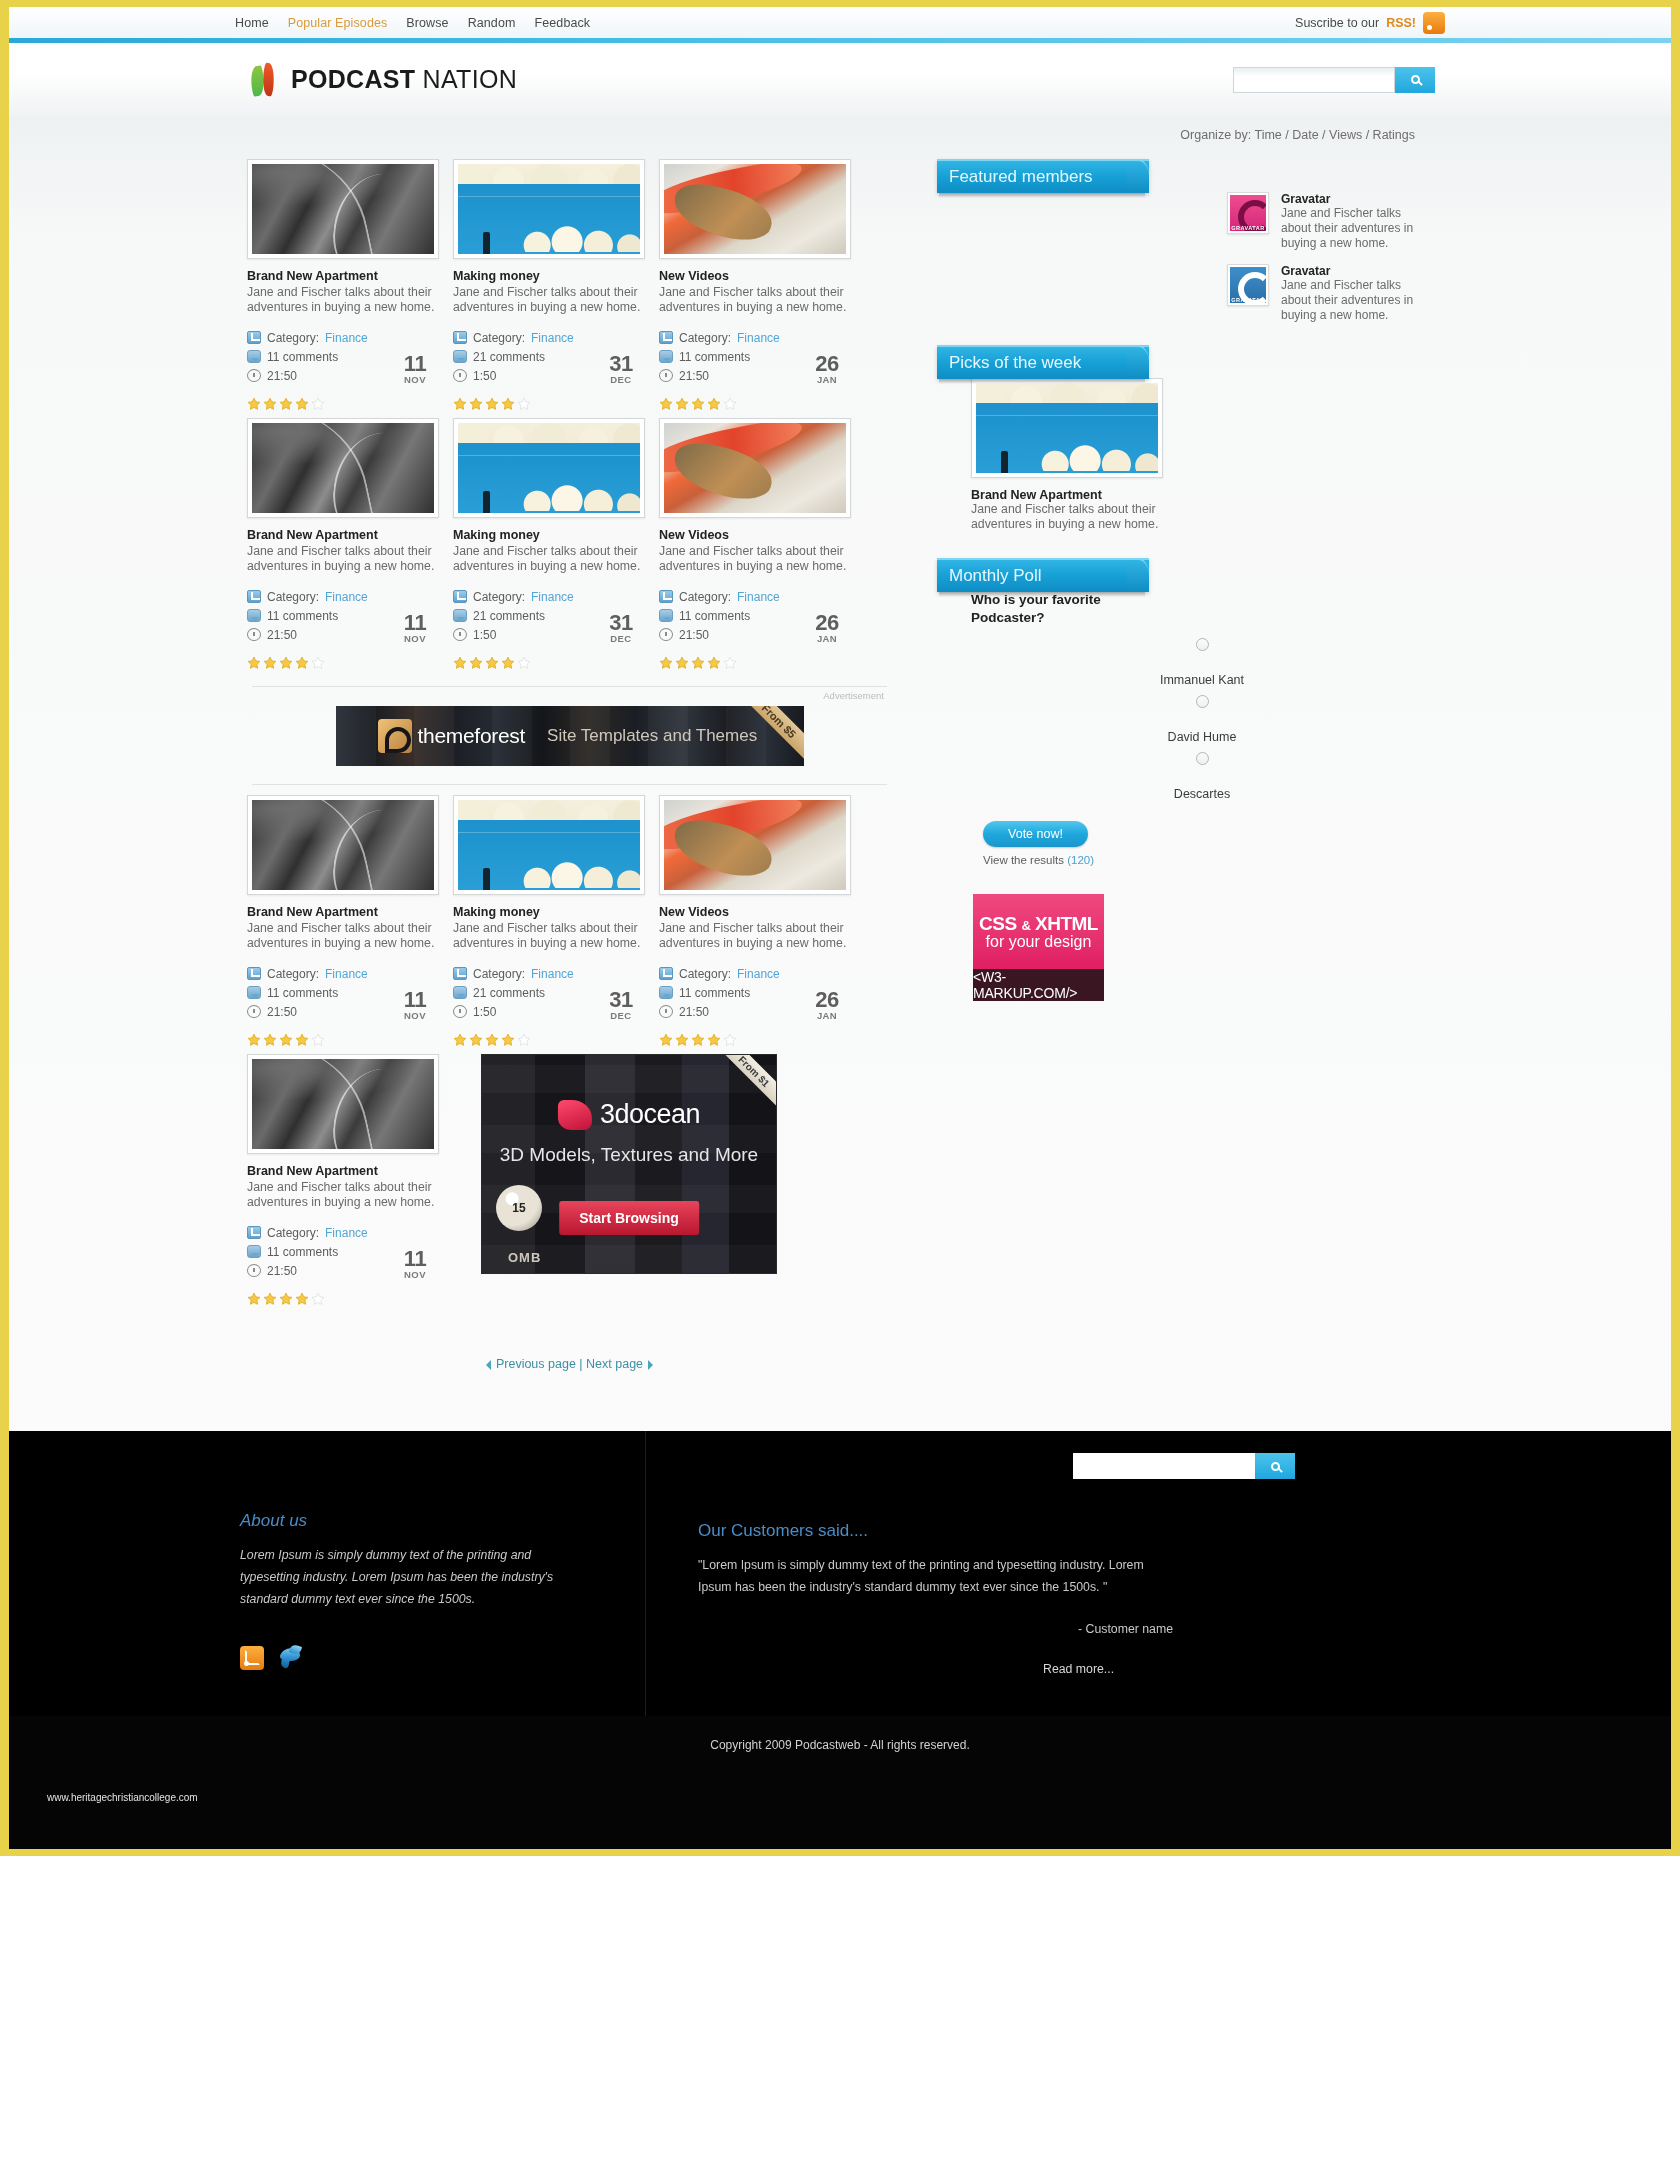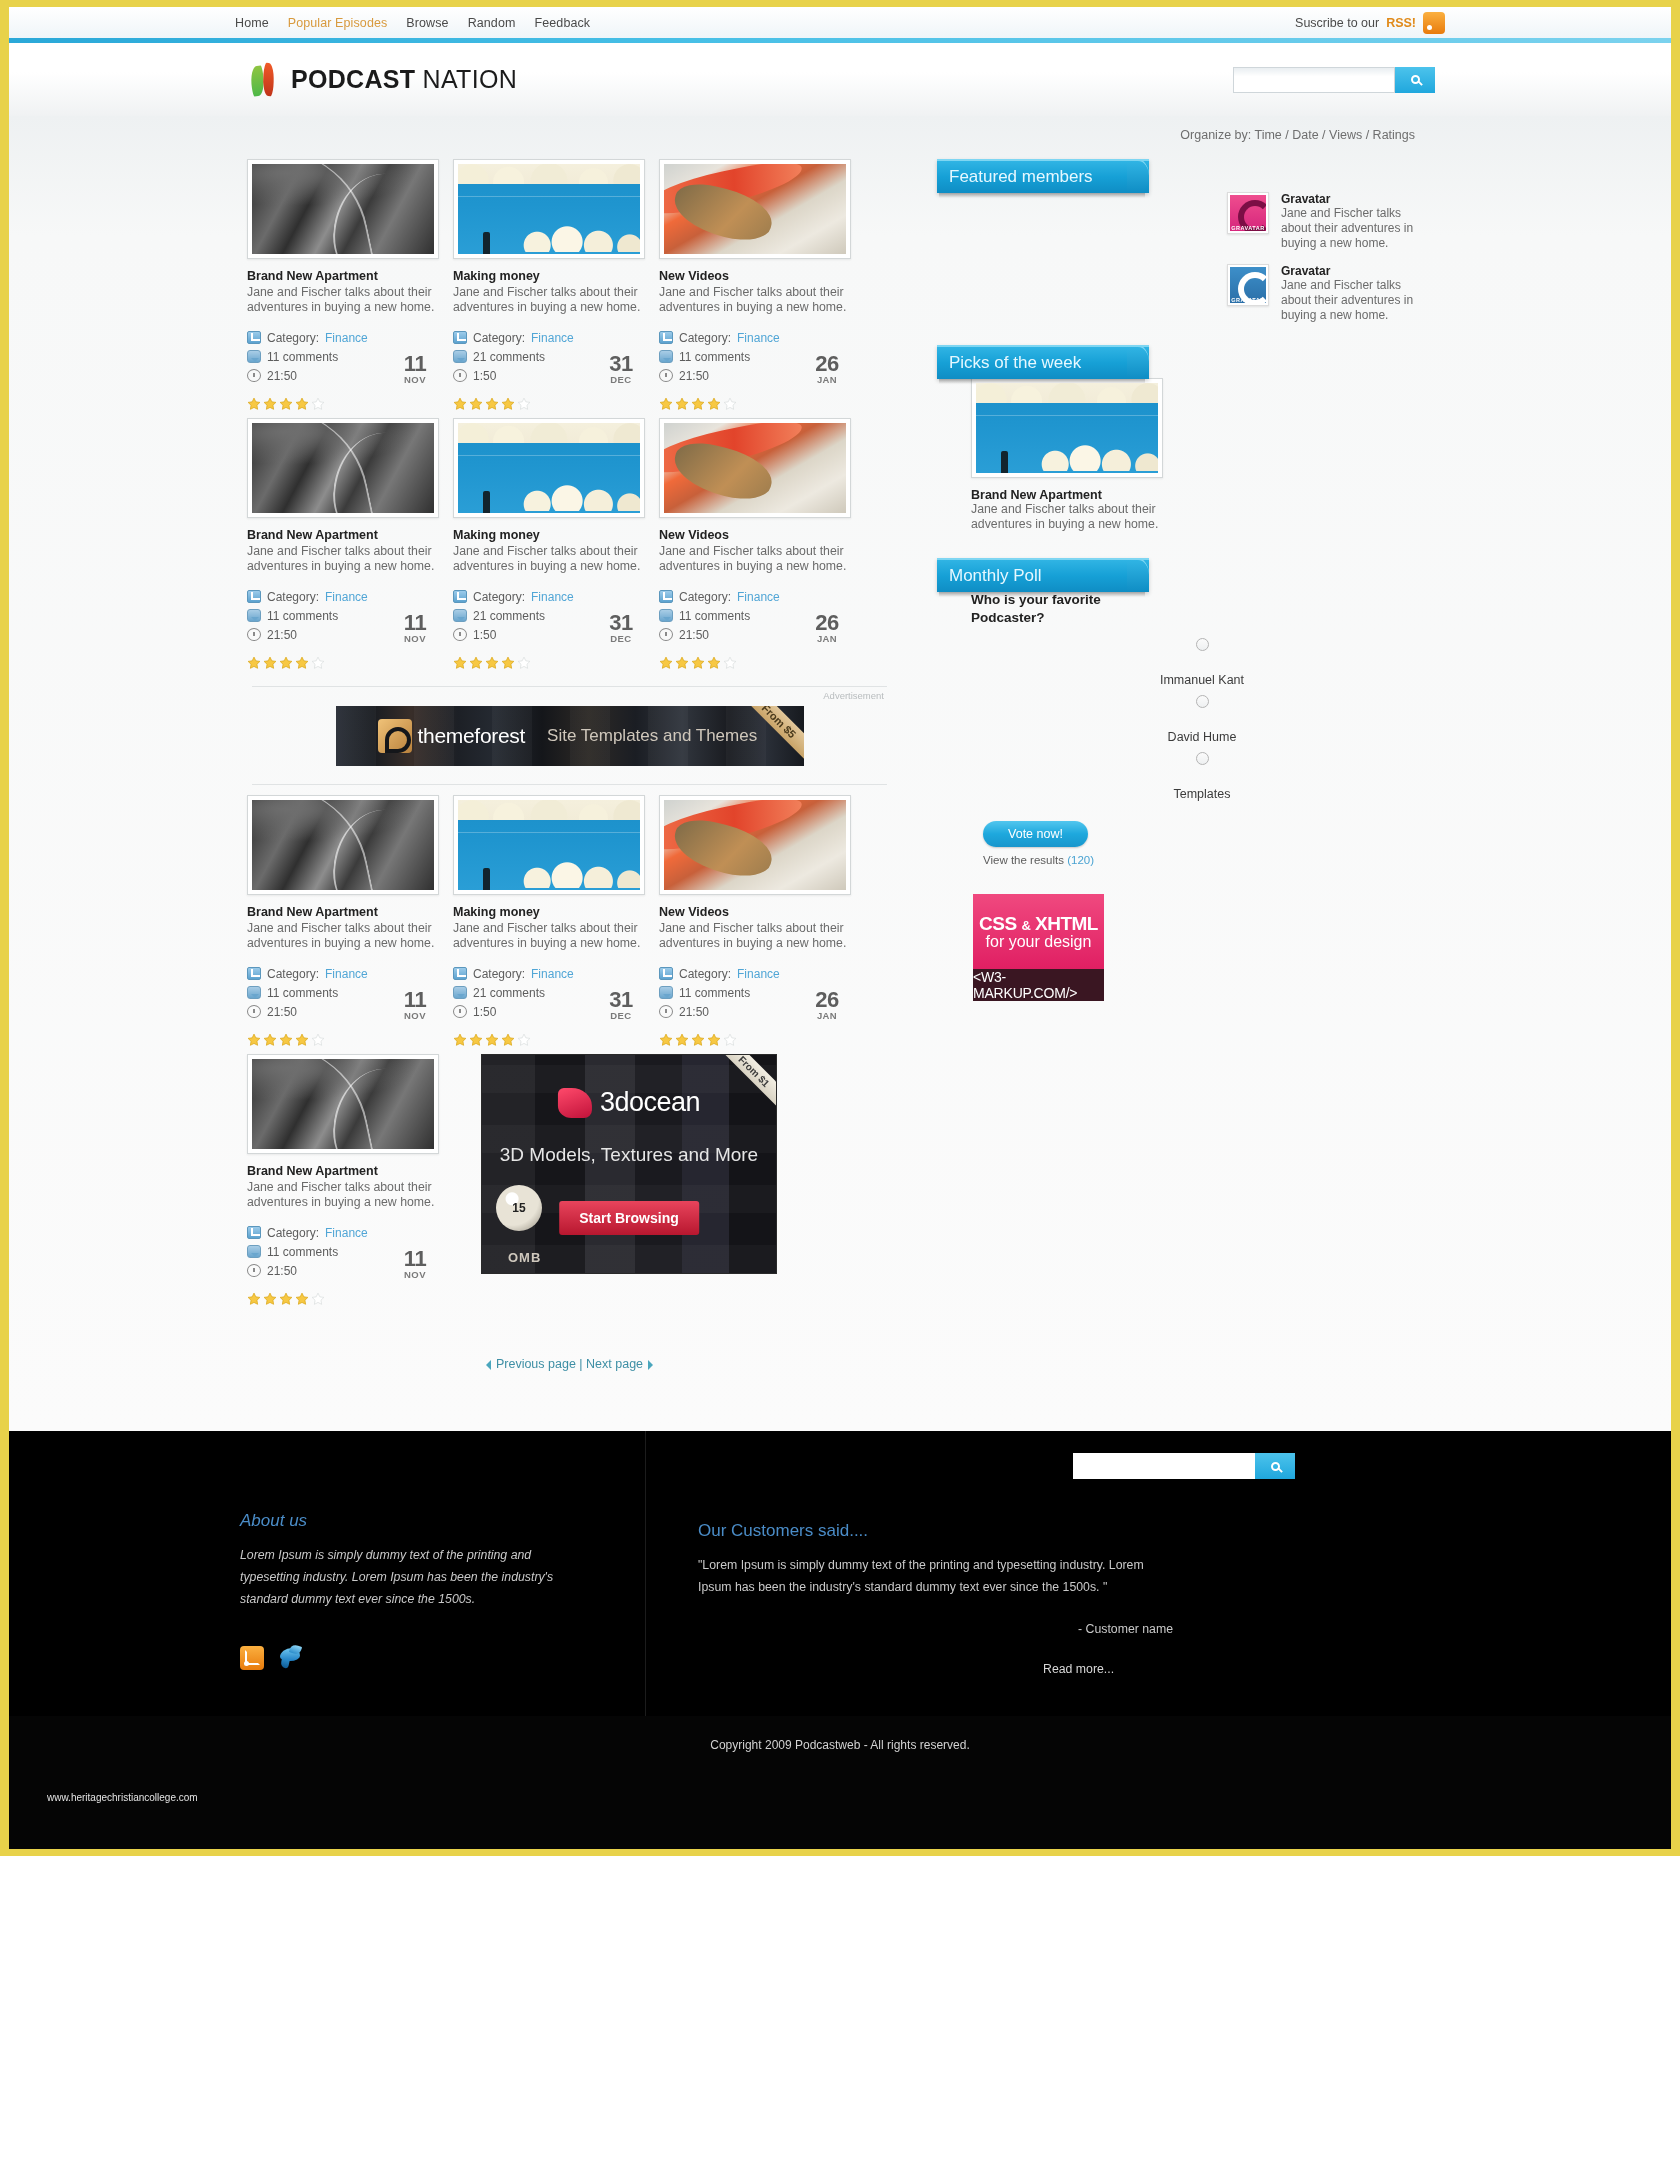--- a/index.html
+++ b/index.html
@@ -285,21 +285,21 @@
     background:
       linear-gradient(90deg,#232327 0 18%, #16161a 18% 35%, #2a2a30 35% 52%,
                       #1a1a1f 52% 68%, #262630 68% 84%, #141418 84% 100%),
       radial-gradient(circle at 78% 22%, #3a4a6a 0 30px, transparent 31px);
   }
   .ocean-bg2{ position:absolute; inset:0;
     background: repeating-linear-gradient(0deg, rgba(255,255,255,.03) 0 28px, transparent 28px 60px);}
   .ocean-ball{ position:absolute; left:14px; bottom:42px; width:46px; height:46px; border-radius:50%;
     background: radial-gradient(circle at 35% 30%,#fff 0 6px, #e8e3d6 7px 60%, #8d877a 100%);
     color:#222; font-size:12px; font-weight:bold; display:flex; align-items:center; justify-content:center;}
-  .ocean-logo { position:absolute; top:32px; left:50%; transform:translateX(-50%);
+  .ocean-logo { position:absolute; top:44px; left:50%; transform:translateX(-50%);
     display:flex; align-items:center; gap:8px; z-index:3;}
   .ocean-mark{ width:34px; height:30px; background: linear-gradient(160deg,#ff4a6b,#c1123a); border-radius: 6px 60% 8px 40%;}
   .ocean-name{ color:#fff; font-size:27px; letter-spacing:-.5px;}
   .ocean-sub{ position:absolute; top:88px; left:0; right:0; text-align:center; color:#e6e6e6;
     font-size:19px; line-height:24px; z-index:3;}
   .ocean-btn{ position:absolute; bottom:38px; left:50%; transform:translateX(-50%); z-index:3;
     background: linear-gradient(to bottom,#e8445c,#b8172f); color:#fff; font-weight:bold; font-size:14px;
     padding:9px 20px; border-radius:3px; border:none; cursor:pointer;}
   .ocean-omb{ position:absolute; bottom:8px; left:26px; color:#cfc8bd; font-size:13px; font-weight:bold; letter-spacing:1px; z-index:3;}
   .ribbon-s { position:absolute; right:-28px; top:8px; width:100px; z-index:5;
@@ -1029,21 +1029,21 @@
                   <div class="opt">
                     <span class="radio"></span>
                     <label>Immanuel Kant</label>
                   </div>
                   <div class="opt">
                     <span class="radio"></span>
                     <label>David Hume</label>
                   </div>
                   <div class="opt">
                     <span class="radio"></span>
-                    <label>Templates</label>
+                    <label>Descartes</label>
                   </div>
                 </div>
               <button class="votebtn">Vote now!</button>
               <div class="vresults">
                 <a href="#" style="color:#5c5c5c;text-decoration:none">View the results</a>
                 <span>(120)</span>
               </div>
 
               <div class="cssad">
                 <div class="top">

